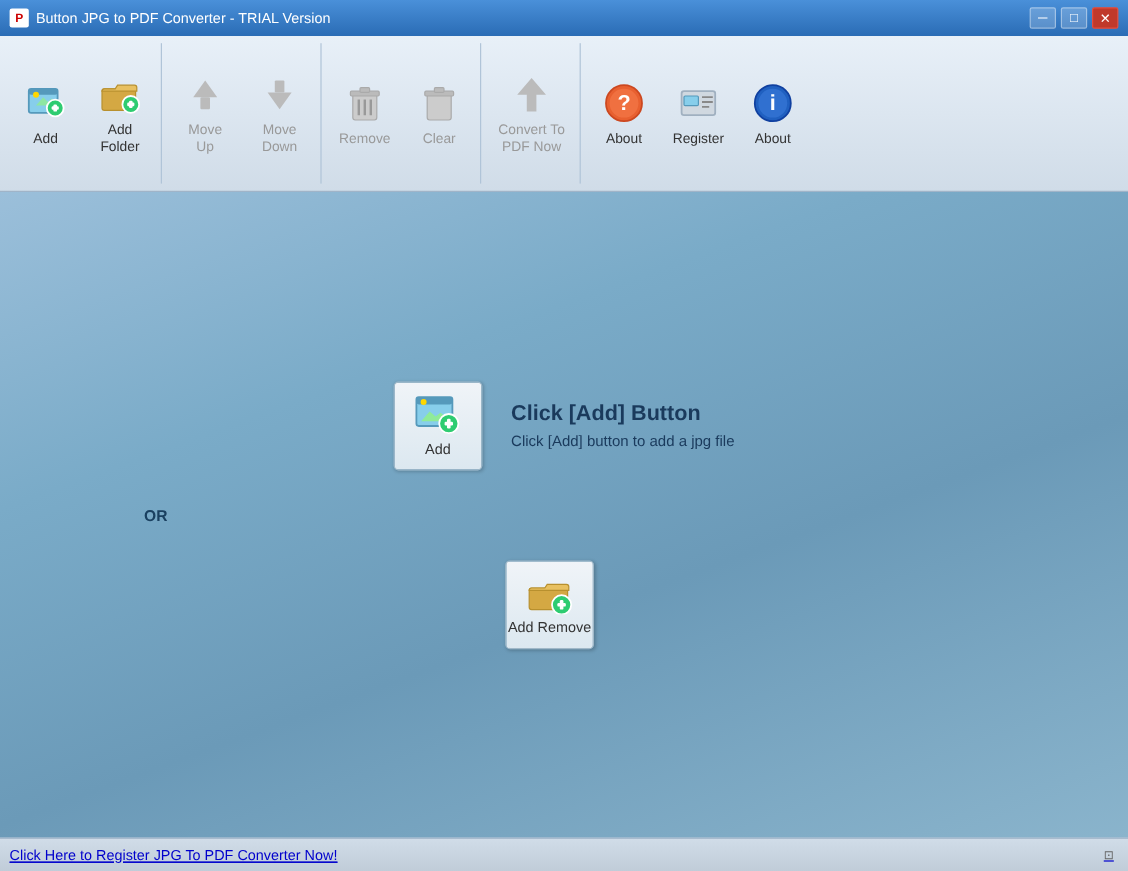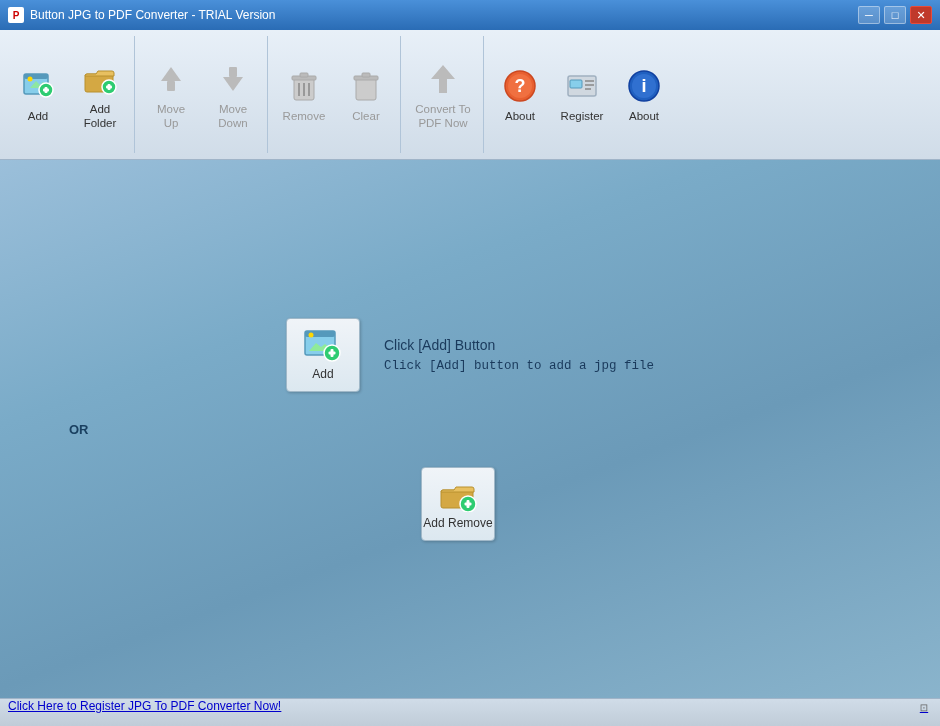--- a/index.html
+++ b/index.html
@@ -151,44 +151,44 @@
     .instruction-icon-label {
       font-size: 12px;
       color: #333;
     }
     .instruction-text-block {
       display: flex;
       flex-direction: column;
       gap: 6px;
     }
     .instruction-title {
-      font-size: 14px;
-      font-weight: normal;
+      font-size: 18px;
+      font-weight: bold;
       color: #1a3a5c;
     }
     .instruction-desc {
       font-size: 12.5px;
       color: #1a3a5c;
-      font-family: Liberation Mono, monospace;
     }
     .or-text {
       font-size: 13px;
       font-weight: bold;
       color: #1a4060;
       align-self: flex-start;
-      margin-left: 49px;
+      margin-left: 100px;
     }
 
     
     .status-bar {
       background: linear-gradient(to bottom, #d0dce8, #c0ccd8);
       border-top: 1px solid #a0b4c8;
       height: 28px;
       display: flex;
-      padding: 0 8px;
+      align-items: center;
+      padding: 12px 8px;
       font-size: 12px;
       color: #0000cc;
       text-decoration: underline;
       cursor: pointer;
       justify-content: space-between;
     }
     .status-bar-right {
       width: 16px;
       height: 16px;
       display: flex;

